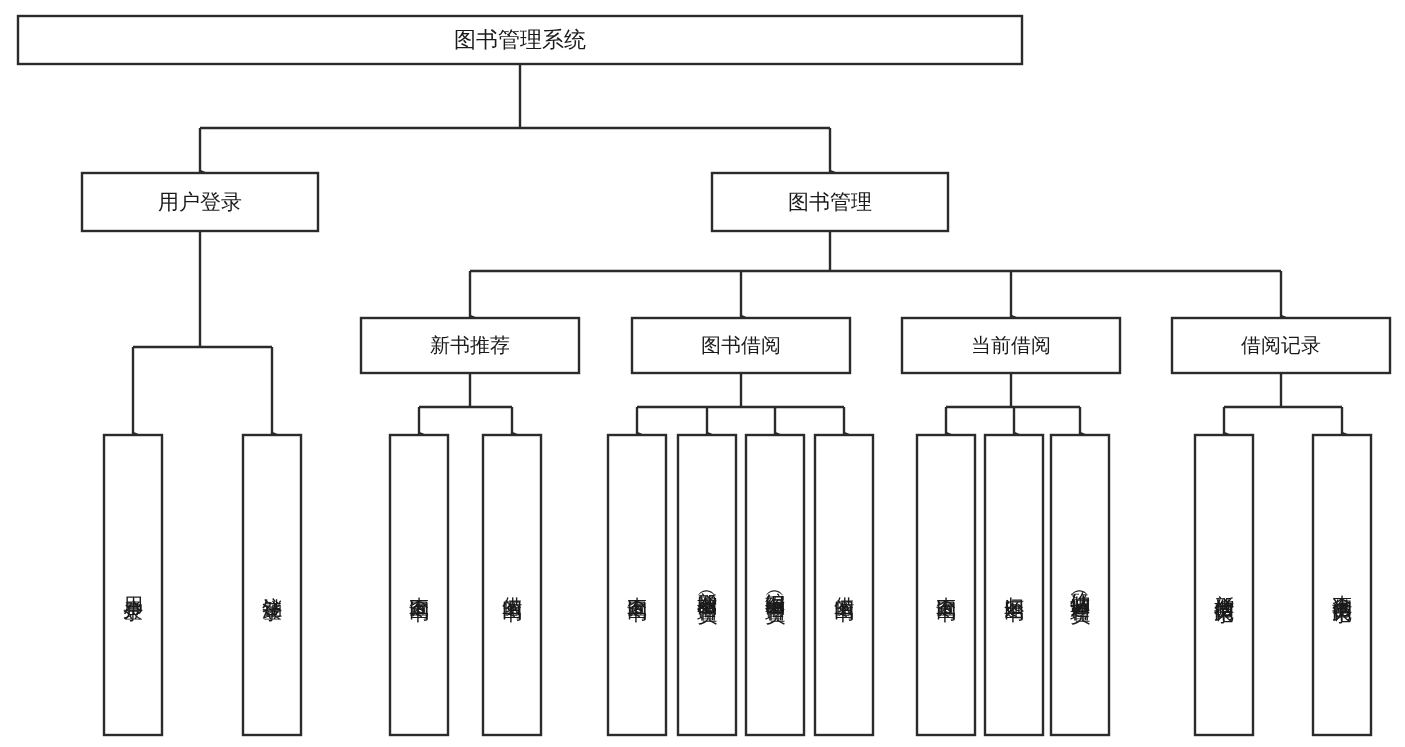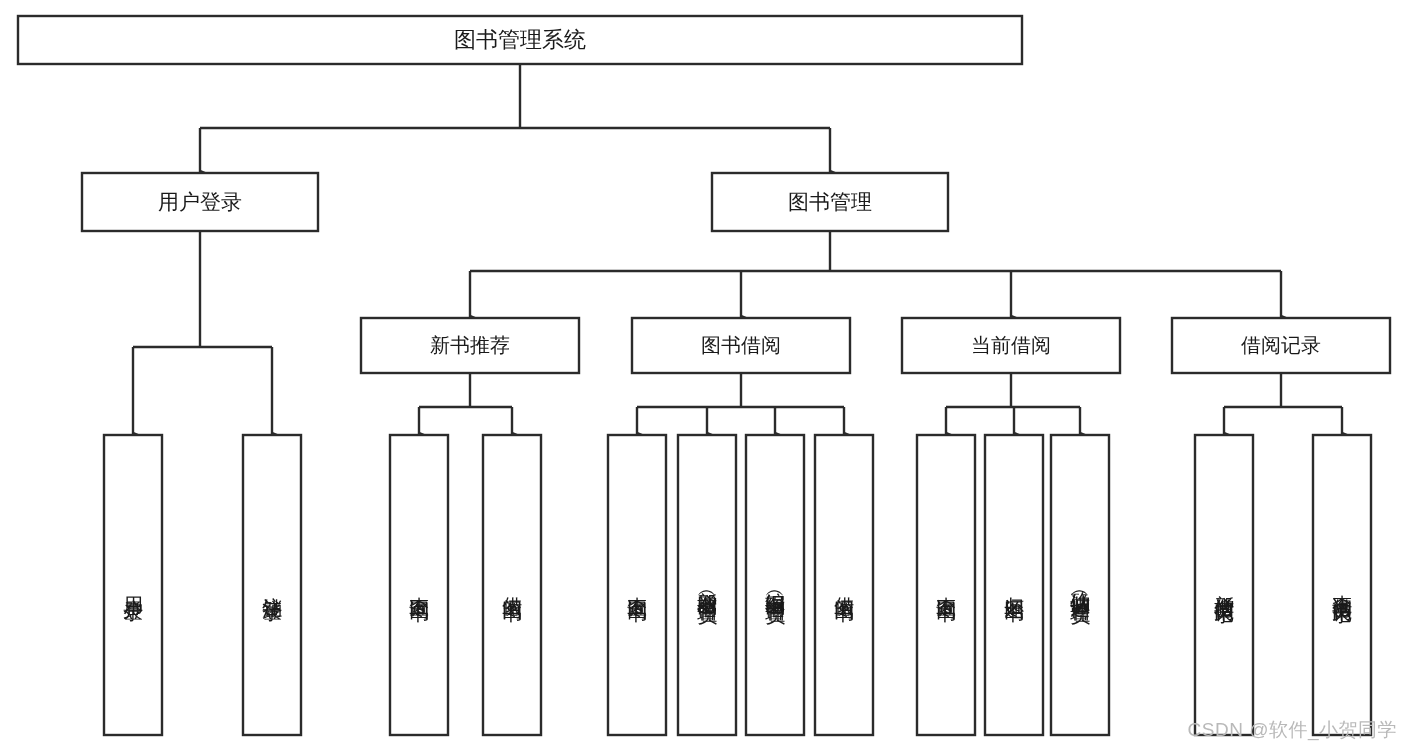--- a/index.html
+++ b/index.html
@@ -205,14 +205,13 @@
       <div class="leaf-label-wrap" style="left: 678px; top: 435px; width: 58px; height: 300px;">新增图书（管理员）</div>
       <div class="leaf-label-wrap" style="left: 746px; top: 435px; width: 58px; height: 300px;">编辑图书（管理员）</div>
       <div class="leaf-label-wrap" style="left: 815px; top: 435px; width: 58px; height: 300px;">借阅图书</div>
       <div class="leaf-label-wrap" style="left: 917px; top: 435px; width: 58px; height: 300px;">查询图书</div>
       <div class="leaf-label-wrap" style="left: 985px; top: 435px; width: 58px; height: 300px;">归还图书</div>
       <div class="leaf-label-wrap" style="left: 1051px; top: 435px; width: 58px; height: 300px;">确认归还（管理员）</div>
       <div class="leaf-label-wrap" style="left: 1195px; top: 435px; width: 58px; height: 300px;">新增借阅记录</div>
       <div class="leaf-label-wrap" style="left: 1313px; top: 435px; width: 58px; height: 300px;">查询借阅记录</div>
     </div>
 
-  <div class="watermark">CSDN @软件_小贺同学</div>
 </div>
 
 </body></html>

